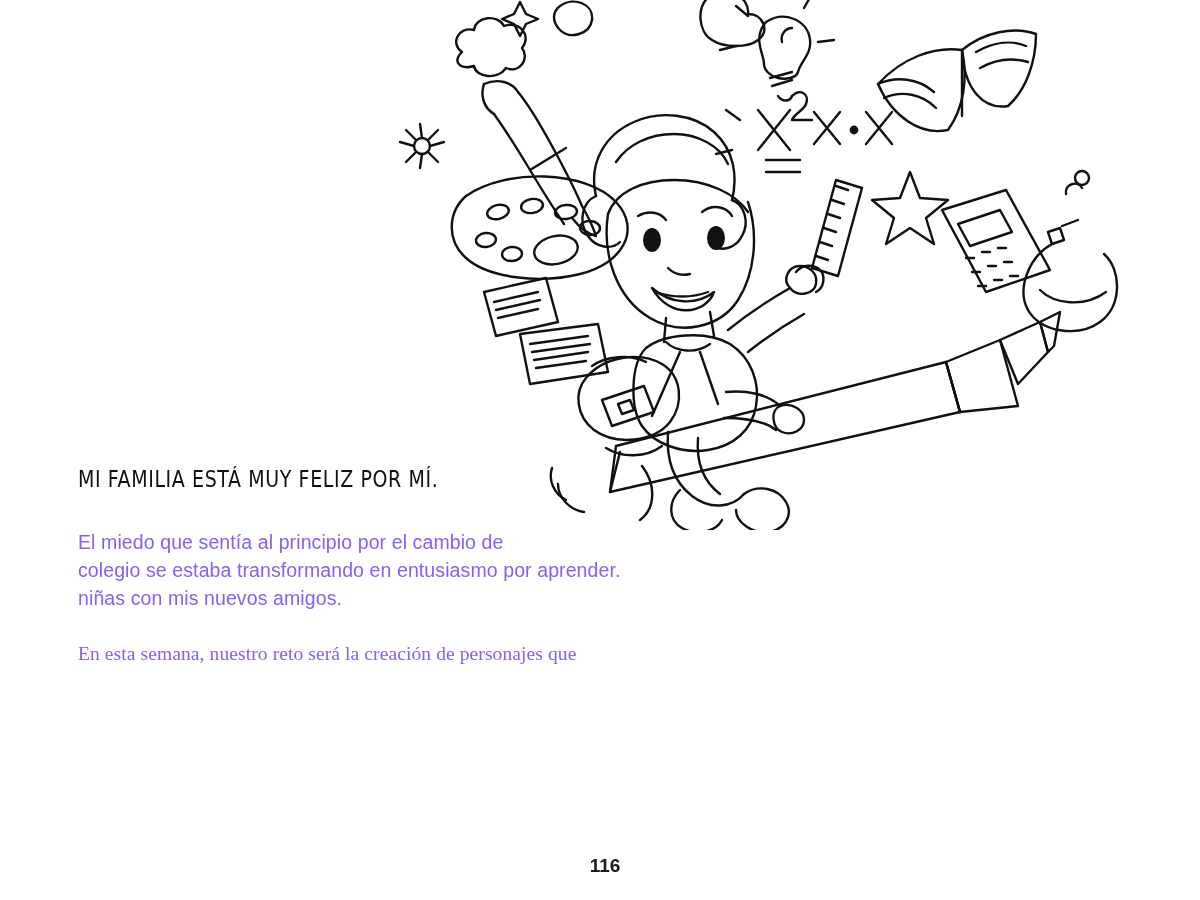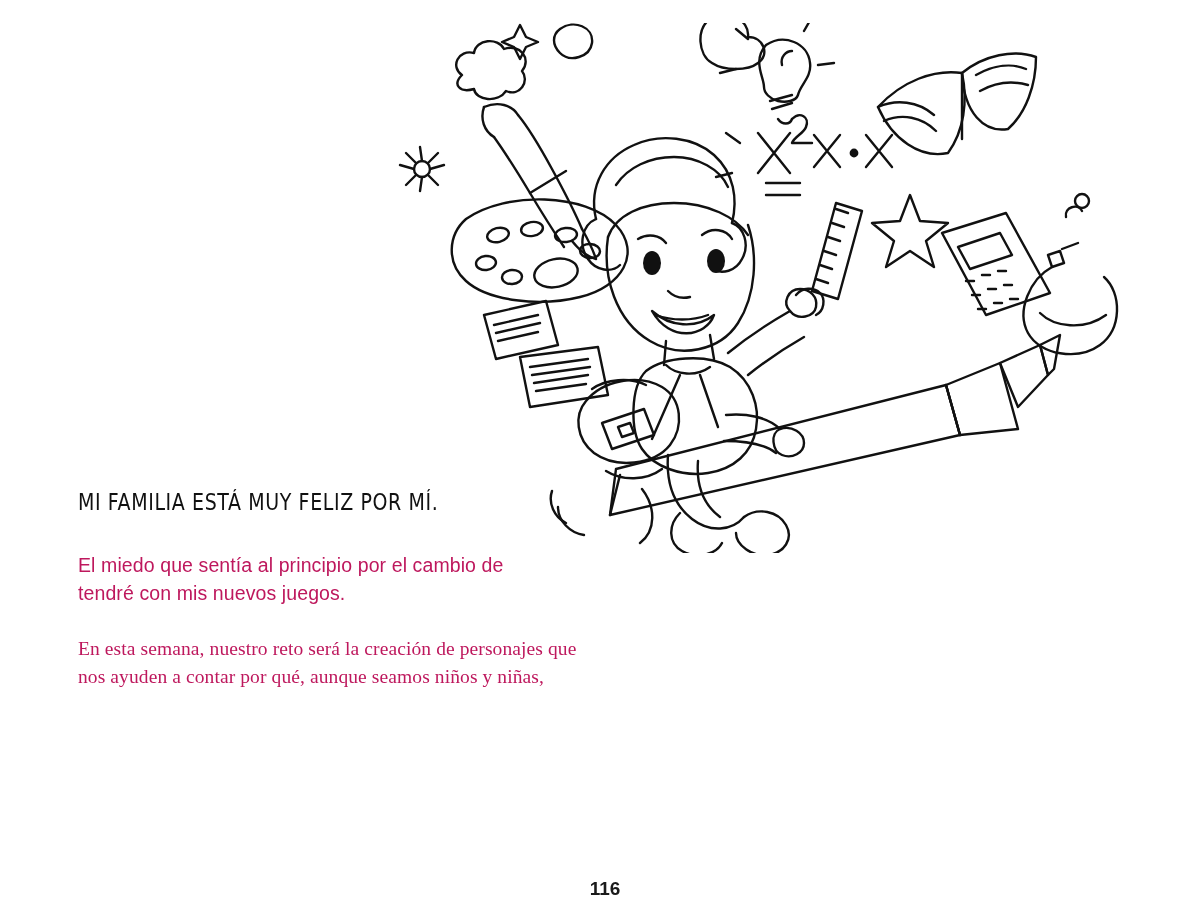--- a/index.html
+++ b/index.html
@@ -14,21 +14,20 @@
     overflow: hidden;
     font-family: "Liberation Sans", sans-serif;
     color: #1a1a1a;
   }
 
   
   .page {
     position: absolute;
     inset: 0;
     background: #ffffff;
-    margin-top: 23px;
   }
 
   
   .illustration {
     position: absolute;
     left: 380px;
     top: 0px;
     width: 790px;
     height: 530px;
   }
@@ -55,21 +54,21 @@
     margin: 0 0 40px 0;
     white-space: nowrap;
     transform: scaleY(1.18);
     transform-origin: left top;
   }
 
   .para {
     font-family: "Liberation Sans", sans-serif;
     font-size: 19.5px;
     line-height: 28px;
-    color: #be185d;
+    color: #8b5cf6;
     margin: 0;
     letter-spacing: 0.1px;
   }
   .para + .para {
     margin-top: 28px;
     font-family: Liberation Serif, serif;
   }
   .para-line {
     display: block;
     white-space: pre;
@@ -285,26 +284,26 @@
 
     </svg>
   </div>
 
   <div class="text-column">
 
     <h1 class="heading">MI FAMILIA ESTÁ MUY FELIZ POR MÍ.</h1>
 
     <p class="para">
       <span class="para-line">El miedo que sentía al principio por el cambio de</span>
-      <span class="para-line">tendré con mis nuevos juegos.</span>
+      <span class="para-line">colegio se estaba transformando en entusiasmo por aprender.</span>
+      <span class="para-line">niñas con mis nuevos amigos.</span>
     </p>
 
     <p class="para">
       <span class="para-line">En esta semana, nuestro reto será la creación de personajes que</span>
-      <span class="para-line">nos ayuden a contar por qué, aunque seamos niños y niñas,</span>
     </p>
 
   </div>
 
   <div class="page-number">
     <span>116</span>
   </div>
 
 </div>
 

